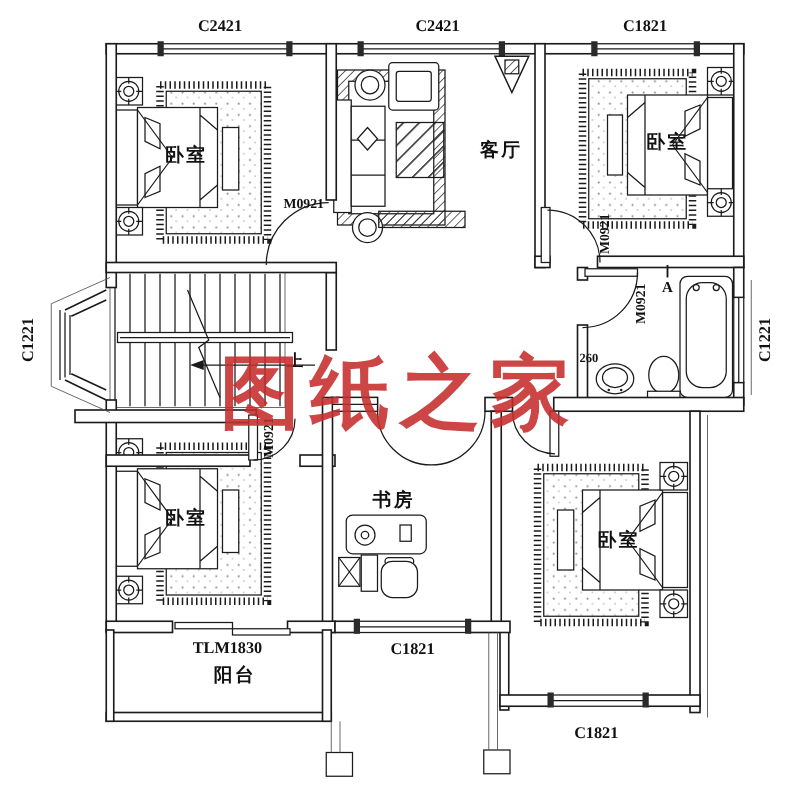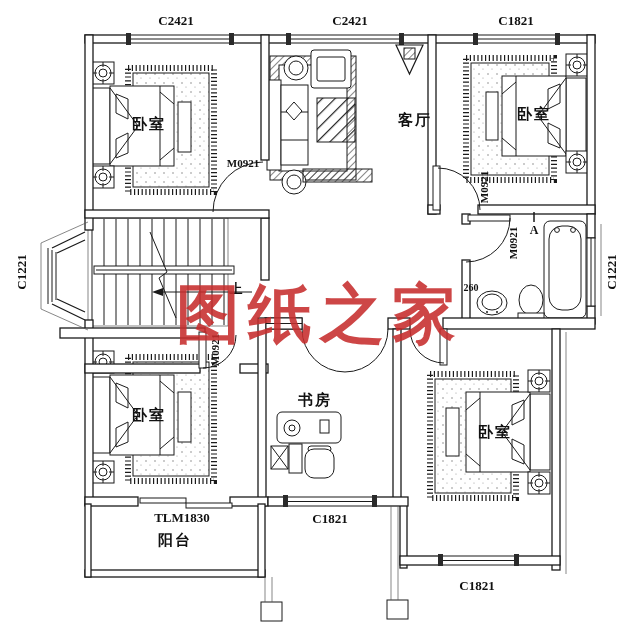--- a/index.html
+++ b/index.html
@@ -262,22 +262,22 @@
 <div class="lbl door" style="left:243px;top:163px">M0921</div>
 <div class="lbl door vert" style="left:484px;top:187px">M0921</div>
 <div class="lbl door vert" style="left:513px;top:243px">M0921</div>
 <div class="lbl door vert" style="left:215px;top:350px">M0921</div>
 
 <div class="lbl small" style="left:471px;top:287px">260</div>
 <div class="lbl" style="left:534px;top:230px;font-size:12px">A</div>
 <div class="cn sm" style="left:236px;top:289px">上</div>
 
 <div class="cn" style="left:149px;top:124px">卧室</div>
-<div class="cn" style="left:415px;top:120px">客厅</div>
+<div class="cn" style="left:401px;top:120px">客厅</div>
 <div class="cn" style="left:534px;top:114px">卧室</div>
 <div class="cn" style="left:149px;top:415px">卧室</div>
 <div class="cn" style="left:315px;top:400px">书房</div>
 <div class="cn" style="left:495px;top:432px">卧室</div>
-<div class="cn" style="left:175px;top:540px">阳台</div>
+<div class="cn" style="left:188px;top:540px">阳台</div>
 
 <div class="wm">图纸之家</div>
 
 </div>
 
 </body></html>

